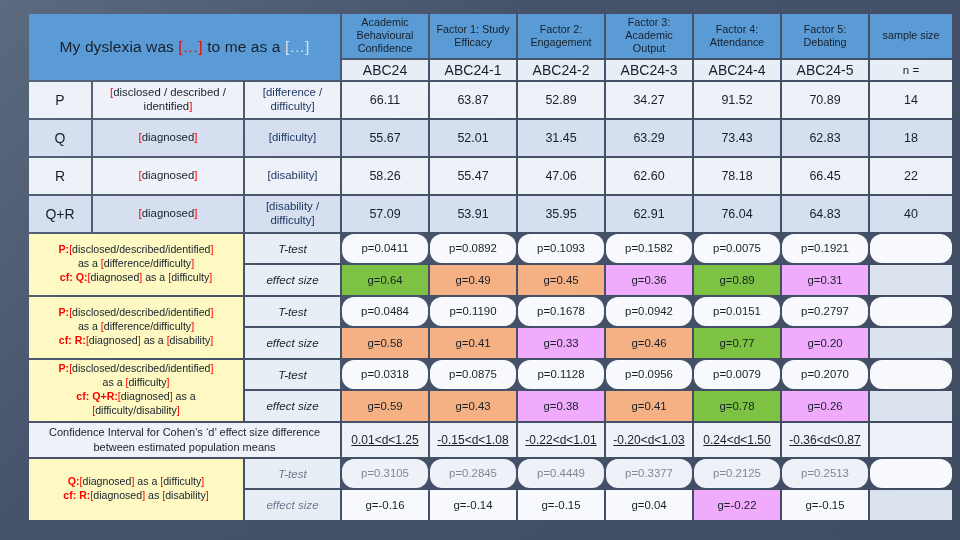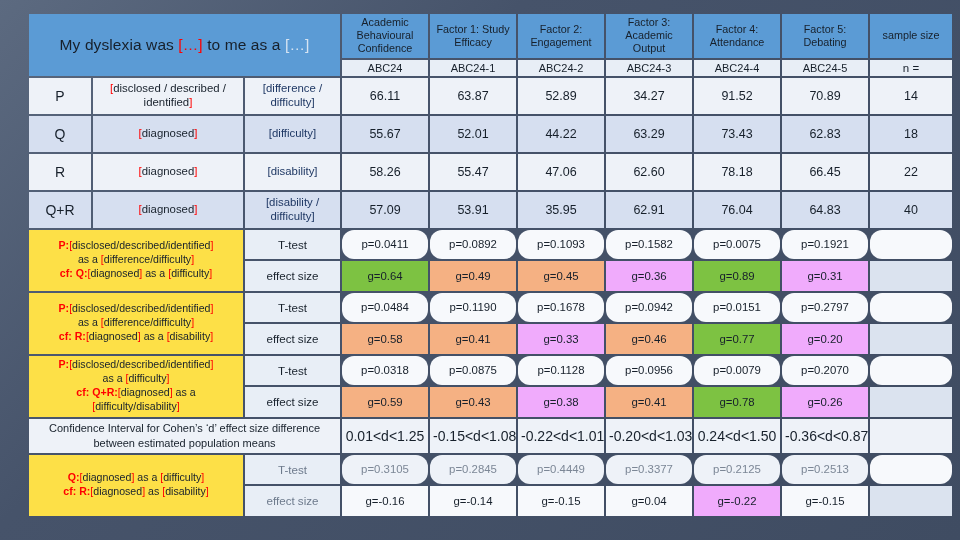--- a/index.html
+++ b/index.html
@@ -34,46 +34,46 @@
   }
   .titlecell .red{color:#ff0000;}
   .titlecell .pale{color:#d6e4f2;}
 
   
   .colhead{
     background:#5b9bd5;color:#ffffff;font-weight:bold;
     font-size:10.8px;line-height:1.22;
   }
   .subhead{
-    background:#e8eef6;font-size:11px;color:#17202b;
+    background:#e8eef6;font-size:14px;color:#17202b;
   }
   .subhead.n{font-size:11.5px;}
 
   
   .rowA{background:#eef2f8;}
   .rowB{background:#d6dff0;}
   td.v{font-size:12.5px;height:32px;}
   td.rowlab{font-size:14px;}
   td.br{font-size:11.4px;line-height:1.2;}
   .rd{color:#ff0000;}
   .bl{color:#1f3864;}
 
   
   td.cmp{
-    background:#fde047;font-size:10.6px;line-height:1.32;
+    background:#fef9c3;font-size:10.6px;line-height:1.32;
     text-align:center;padding:3px 6px;color:#17202b;
   }
   td.cmp b{color:#ff0000;}
   td.cmp .rd{color:#ff0000;}
-  td.sub{background:#e8eef6;font-size:11.6px;height:25px;}
+  td.sub{background:#e8eef6;font-size:11.6px;height:25px;font-style:italic;}
   td.sub.dim{color:#6d7a8c;}
   td.p{background:#f7f9fc;font-size:11.4px;height:25px;border-radius:12px;}
   td.p.dim{background:#eef2f8;color:#7c8796;}
   td.g{font-size:11.4px;height:26px;}
-  td.ci{background:#eef2f8;font-size:14px;height:30px;}
+  td.ci{background:#eef2f8;font-size:12px;height:30px;text-decoration:underline;}
 
   .bg-green{background:#7dc242;}
   .bg-orange{background:#f5b183;}
   .bg-pink{background:#f0abfc;}
   .bg-plain{background:#f7f9fc;margin-top:20px;}
   .bg-blank{background:#dbe3ef;}
   .bg-blank2{background:#eef2f8;}
 
   td.cilab{
     background:#eef2f8;font-size:11px;text-align:right;
@@ -128,21 +128,21 @@
           <td class="v rowA">91.52</td>
           <td class="v rowA">70.89</td>
           <td class="v rowA">14</td>
         </tr>
         <tr class="rowB">
           <td class="v rowlab rowB">Q</td>
           <td class="v br rowB"><span class="rd">[</span>diagnosed<span class="rd">]</span></td>
           <td class="v br rowB"><span class="bl"><span class="bl">[</span>difficulty<span class="bl">]</span></span></td>
           <td class="v rowB">55.67</td>
           <td class="v rowB">52.01</td>
-          <td class="v rowB">44.22</td>
+          <td class="v rowB">31.45</td>
           <td class="v rowB">63.29</td>
           <td class="v rowB">73.43</td>
           <td class="v rowB">62.83</td>
           <td class="v rowB">18</td>
         </tr>
         <tr class="rowA">
           <td class="v rowlab rowA">R</td>
           <td class="v br rowA"><span class="rd">[</span>diagnosed<span class="rd">]</span></td>
           <td class="v br rowA"><span class="bl"><span class="bl">[</span>disability<span class="bl">]</span></span></td>
           <td class="v rowA">58.26</td>

